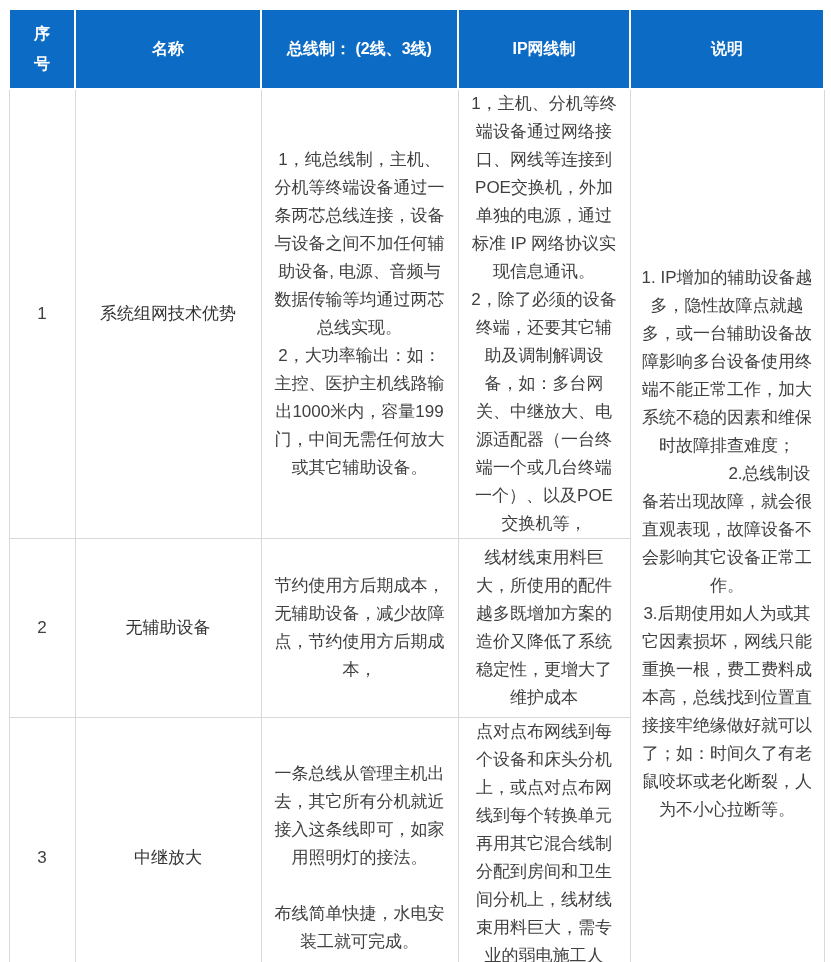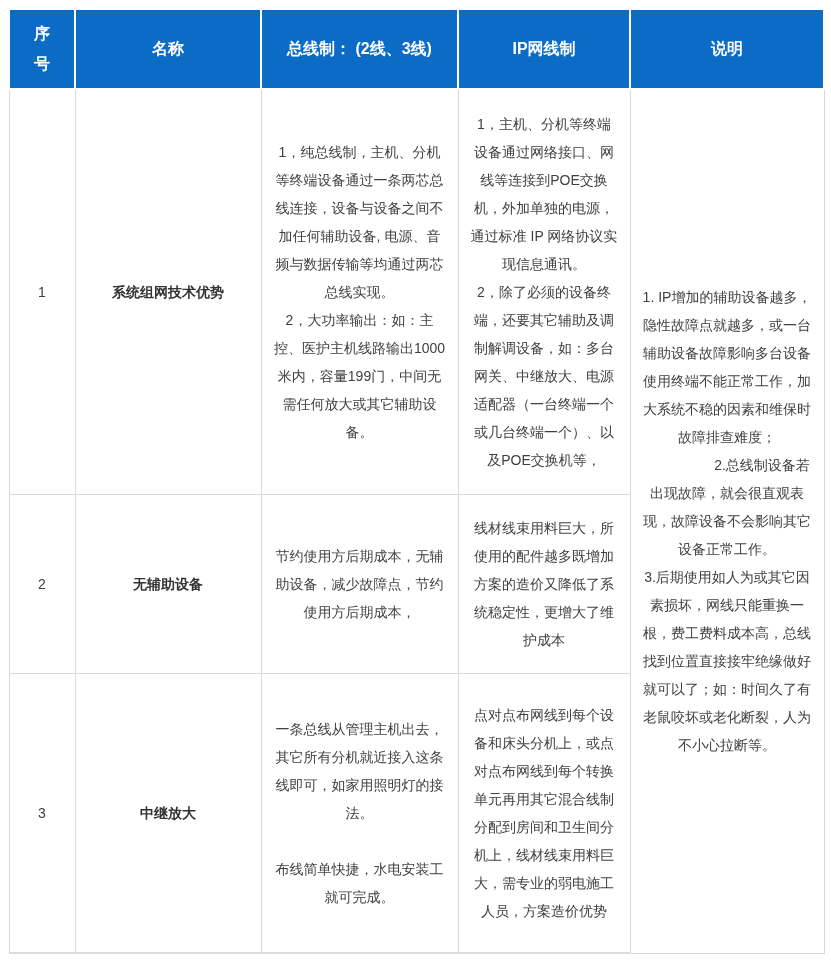--- a/index.html
+++ b/index.html
@@ -37,34 +37,34 @@
     vertical-align: middle;
     border: 2px solid #ffffff;
     white-space: pre-line;
     padding: 0 10px;
     height: 80px;
     box-sizing: border-box;
   }
   td {
     border: 1px solid #d9d9d9;
     color: #404040;
-    font-size: 14px;
+    font-size: 17px;
     line-height: 28px;
     text-align: center;
     vertical-align: middle;
     white-space: pre-line;
     padding: 0 12px;
     box-sizing: border-box;
     background: #ffffff;
   }
   tr.r1 { height: 405px; }
   tr.r2 { height: 179px; }
   tr.r3 { height: 280px; }
   td.name {
-    font-weight: bold;
+    font-weight: normal;
     color: #333333;
   }
   td.remark {
     padding: 0 9px;
   }
   table.cmp tbody tr.r3 td { border-bottom: 2px solid #dcdcdc; }
 </style>
 </head>
 <body>
 

